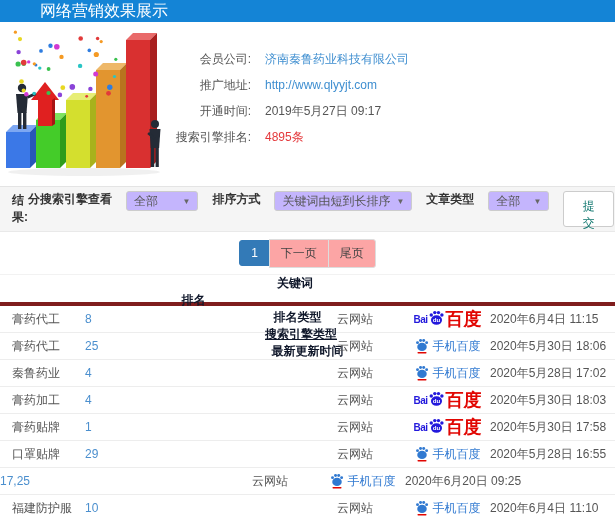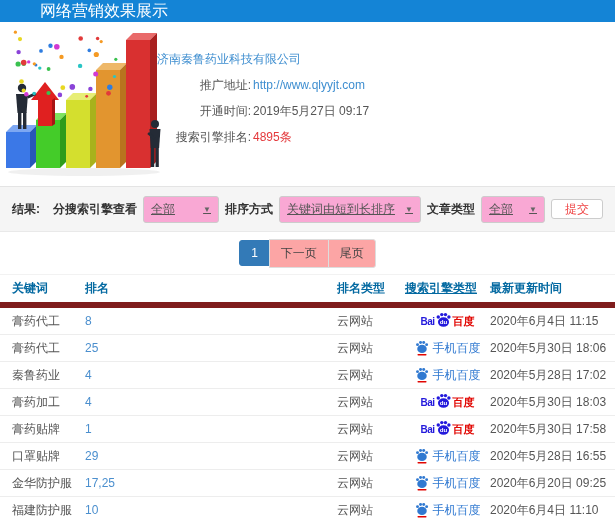--- a/index.html
+++ b/index.html
@@ -10,59 +10,59 @@
   }
   
   .titlebar{height:22px;background:#1484d6;color:#fff;line-height:22px;
     padding-left:40px;font-size:16px;}
   
   .info-section{position:relative;height:164px;background:#fff;}
   .chart{position:absolute;left:4px;top:6px;}
   .info-fields{position:absolute;left:155px;top:24px;}
   .info-row{height:26px;line-height:26px;display:flex;align-items:center;}
   .info-label{width:96px;text-align:right;color:#555;}
-  .info-value{margin-left:2px;}
+  .info-value{margin-left:14px;}
   .info-value.link{color:#3e8ed0;cursor:pointer;}
   .info-value.red{color:#e4393c;}
   .info-value.plain{color:#555;}
   
   .filter-bar{height:44px;background:#f5f5f5;border-top:1px solid #e4e4e4;
     border-bottom:1px solid #e9e9e9;display:flex;align-items:center;padding:0 12px;}
   .result-label{font-weight:bold;color:#333;}
-  .filter-controls{margin-left:auto;display:flex;align-items:center;gap:6px;}
+  .filter-controls{margin-left:auto;display:flex;align-items:flex-start;gap:14px;}
   .f-label{font-weight:bold;color:#333;white-space:nowrap;}
-  .select{height:27px;background:#f9a8d4;border:1px solid #ccc;border-radius:3px;
+  .select{height:20px;background:#c4b5fd;border:1px solid #ccc;border-radius:3px;
     display:flex;align-items:center;padding:0 7px;color:#555;cursor:pointer;
-    box-sizing:border-box;white-space:nowrap;text-decoration:underline;}
+    box-sizing:border-box;white-space:nowrap;}
   .select .arrow{margin-left:auto;font-size:8px;color:#666;padding-left:6px;}
-  .submit-btn{height:20px;padding:0 13px;background:#fff;border:1px solid #ccc;
-    border-radius:3px;color:#ef4444;font-size:12px;cursor:pointer;
+  .submit-btn{height:36px;padding:6px 13px;background:#fff;border:1px solid #ccc;
+    border-radius:3px;color:#0f766e;font-size:12px;cursor:pointer;
     font-family:inherit;}
   
   .pagination-wrap{height:42px;display:flex;justify-content:center;align-items:center;}
   .page-btn{padding:5px 11px;border:1px solid #ddd;background:#fca5a5;color:#444;
     margin-left:-1px;cursor:pointer;}
   .page-btn.first{border-radius:3px 0 0 3px;margin-left:0;}
   .page-btn.lastb{border-radius:0 3px 3px 0;}
   .page-btn.active{background:#337ab7;border-color:#337ab7;color:#fff;}
   
   .trow{display:flex;height:26px;align-items:center;border-bottom:1px solid #ededed;}
-  .thead-row{font-weight:bold;color:#0369a1;height:27px;border-top:1px solid #f2f2f2;
-    border-bottom:6px solid #7f1d1d;}
+  .thead-row{font-weight:bold;color:#0f172a;height:27px;border-top:1px solid #f2f2f2;
+    border-bottom:4px solid #7f1d1d;flex-direction:column;}
   .c1{padding-left:12px;width:73px;box-sizing:content-box;}
   .c2{width:252px;}
   .c3{width:68px;font-family:Liberation Mono, monospace;}
   .c4{width:85px;display:flex;align-items:center;justify-content:center;}
   .thead-row .c4{justify-content:flex-start;text-decoration:underline;}
   .c5{flex:1;}
   .rank-link{color:#4b8fce;cursor:pointer;}
   
   .bd-logo{display:flex;align-items:center;}
   .bd-bai{color:#2319dc;font-weight:bold;font-size:10px;letter-spacing:-0.5px;}
-  .bd-cn{color:#e10602;font-weight:bold;font-size:11px;margin-left:1px;}
+  .bd-cn{color:#e10602;font-weight:bold;font-size:18px;margin-left:1px;}
   .bm-logo{display:flex;align-items:center;}
   .bm-text{color:#3079d1;font-size:12px;margin-left:4px;white-space:nowrap;}
 </style>
 </head>
 <body>
 
 <div class="titlebar">
   <span>网络营销效果展示</span>
 </div>
 
@@ -143,20 +143,21 @@
         <circle cx="35.8" cy="40.1" r="1.7" fill="#29c5c5"></circle>
         <circle cx="55.9" cy="66.9" r="2.3" fill="#8a43d8"></circle>
         <circle cx="93.6" cy="10.5" r="1.7" fill="#e23a3a"></circle>
         <circle cx="30.3" cy="35.8" r="1.6" fill="#f59a23"></circle>
         <circle cx="44.5" cy="65.0" r="2.1" fill="#3ac14f"></circle>
         <circle cx="105.8" cy="59.3" r="2.7" fill="#2f7de0"></circle>
       </g>
   </svg>
   <div class="info-fields" id="info-fields">
       <div class="info-row">
+        <span class="info-label">会员公司:</span>
         <span class="info-value link">济南秦鲁药业科技有限公司</span>
       </div>
       <div class="info-row">
         <span class="info-label">推广地址:</span>
         <span class="info-value link">http://www.qlyyjt.com</span>
       </div>
       <div class="info-row">
         <span class="info-label">开通时间:</span>
         <span class="info-value plain">2019年5月27日 09:17</span>
       </div>
@@ -315,21 +316,20 @@
               <circle cx="16.6" cy="6.2" r="2.1" fill="#3079d1"></circle>
               <ellipse cx="10" cy="12.3" rx="6.8" ry="5.8" fill="#3079d1"></ellipse>
               <rect x="3.5" y="19.6" width="13" height="2.2" rx="1" fill="#e10602"></rect>
             </svg>
             <span class="bm-text">手机百度</span>
           </span>
         </span>
         <span class="c5">2020年5月28日 16:55</span>
       </div>
       <div class="trow">
-        <span class="c1">金华防护服</span>
         <span class="c2 rank-link">17,25</span>
         <span class="c3">云网站</span>
         <span class="c4">
           <span class="bm-logo">
             <svg width="14" height="16" viewBox="0 0 20 22">
               <circle cx="3.6" cy="6.2" r="2.1" fill="#3079d1"></circle>
               <circle cx="7.9" cy="3.2" r="2.1" fill="#3079d1"></circle>
               <circle cx="12.4" cy="3.2" r="2.1" fill="#3079d1"></circle>
               <circle cx="16.6" cy="6.2" r="2.1" fill="#3079d1"></circle>
               <ellipse cx="10" cy="12.3" rx="6.8" ry="5.8" fill="#3079d1"></ellipse>

